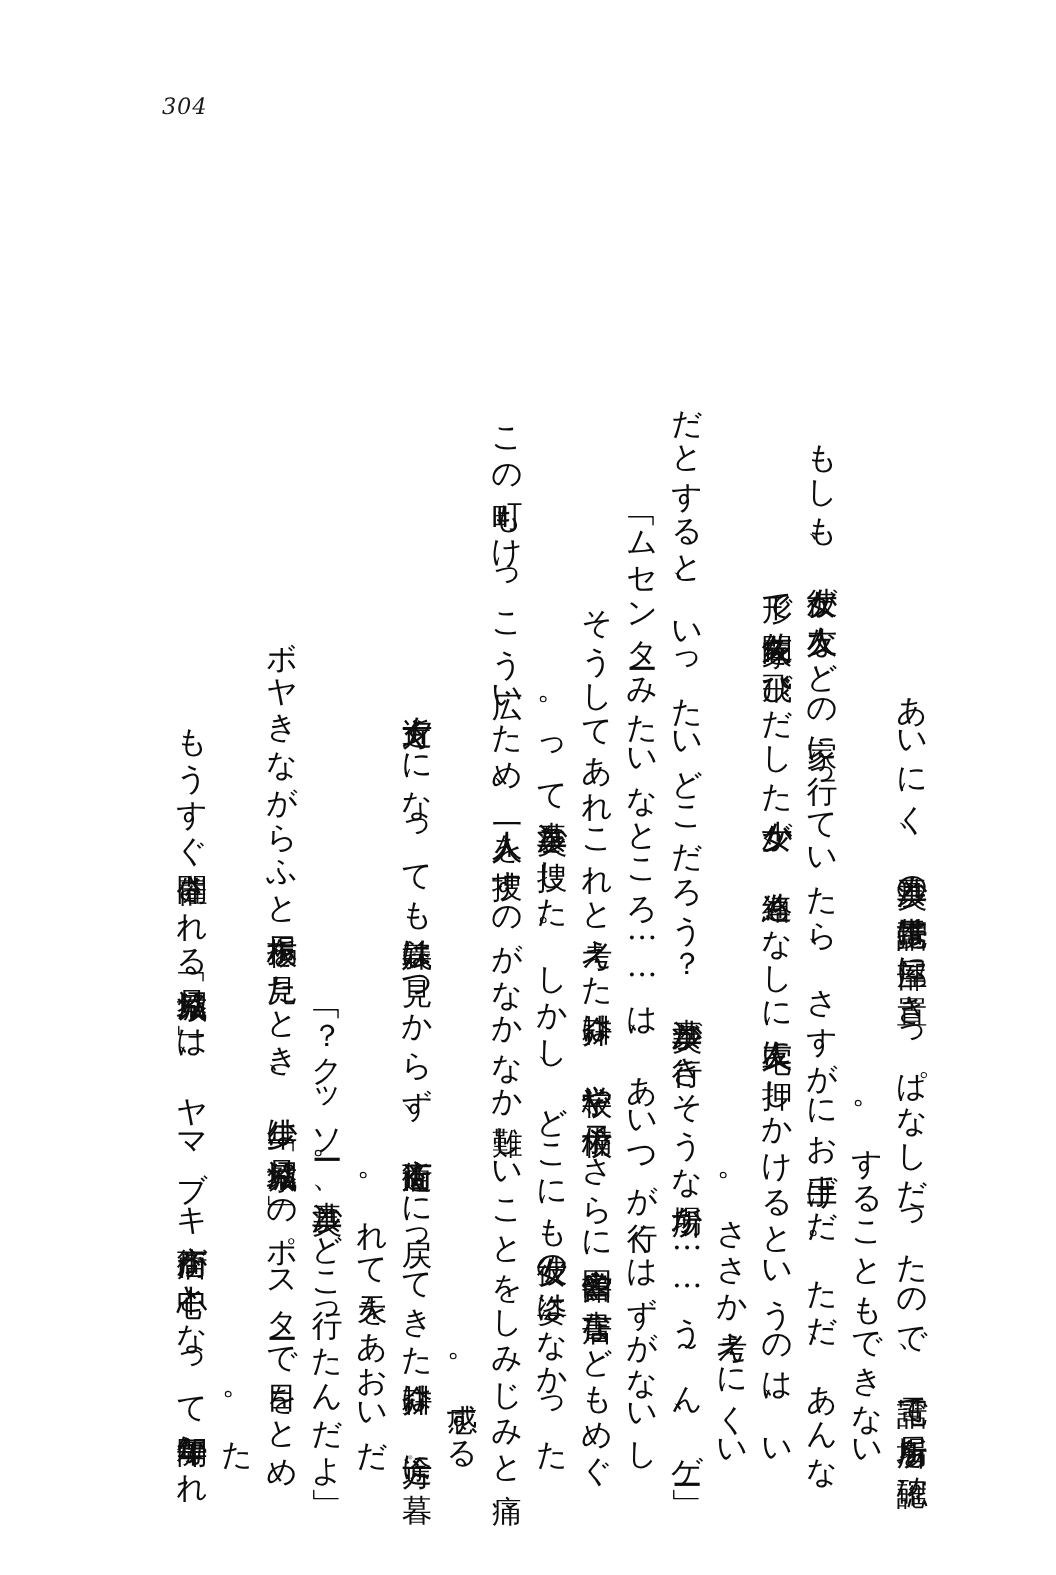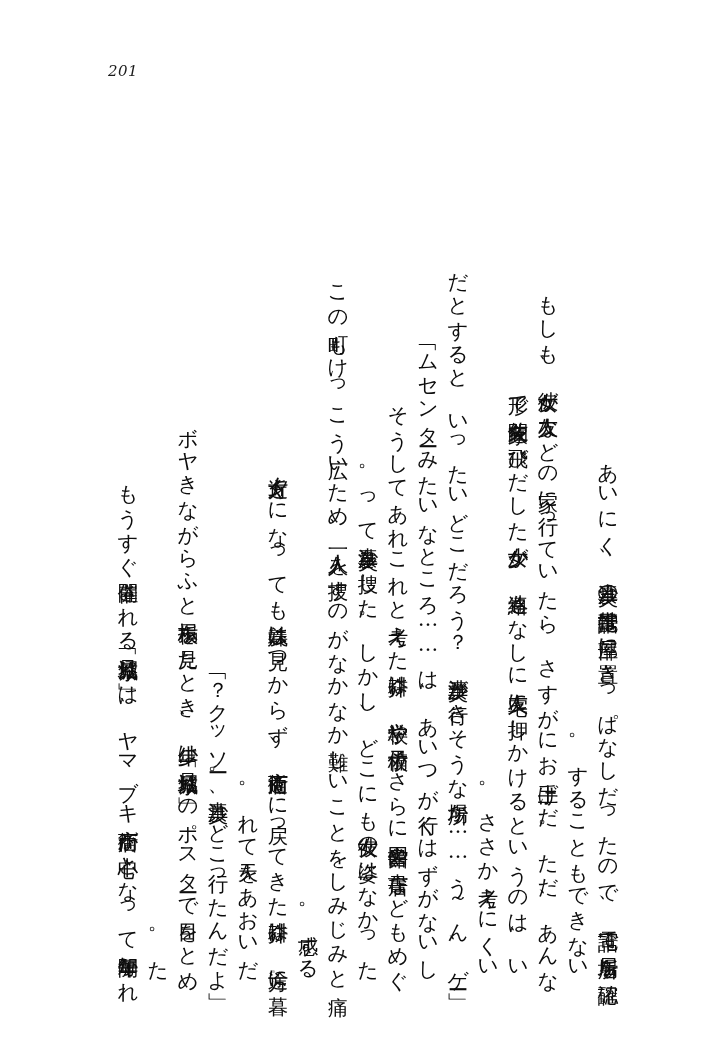--- a/index.html
+++ b/index.html
@@ -62,21 +62,21 @@
     height: 3px;
     background: #b9b9b9;
     border-radius: 50%;
   }
 </style>
 </head>
 <body>
 
 <div class="page">
 
-  <div class="page-number">201</div>
+  <div class="page-number">304</div>
 
   <div class="body-text">
     <div class="column">あいにく、真沙美の携帯電話は部屋に置きっぱなしだったので、電話で居場所を確認</div>
     <div class="column">することもできない。</div>
     <div class="column col-indent2">もしも、彼女が友人などの家に行っていたら、さすがにお手上げだ。ただ、あんな</div>
     <div class="column">形で佐久間家を飛びだした少女が、連絡もなしに友人宅に押しかけるというのは、い</div>
     <div class="column">ささか考えにくい。</div>
     <div class="column col-indent2">「だとすると、いったいどこだろう？　真沙美が行きそうな場所か……う～ん、ゲー</div>
     <div class="column">ムセンターみたいなところ……は、あいつが行くはずがないし」</div>
     <div class="column col-indent2">そうしてあれこれと考えた耕介は、学校や予備校、さらに図書館や書店などもめぐ</div>

